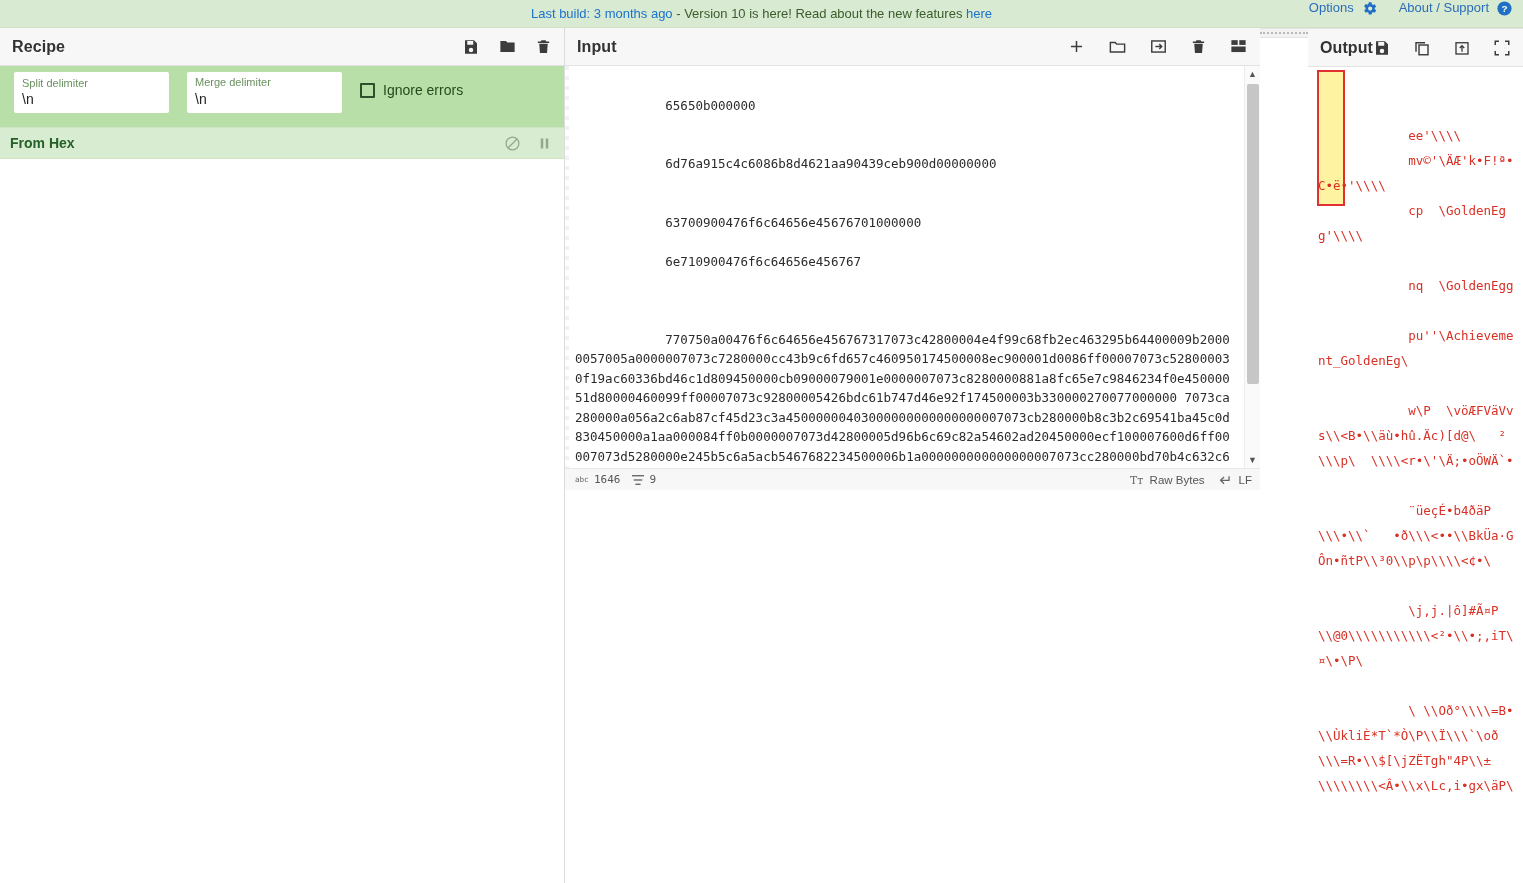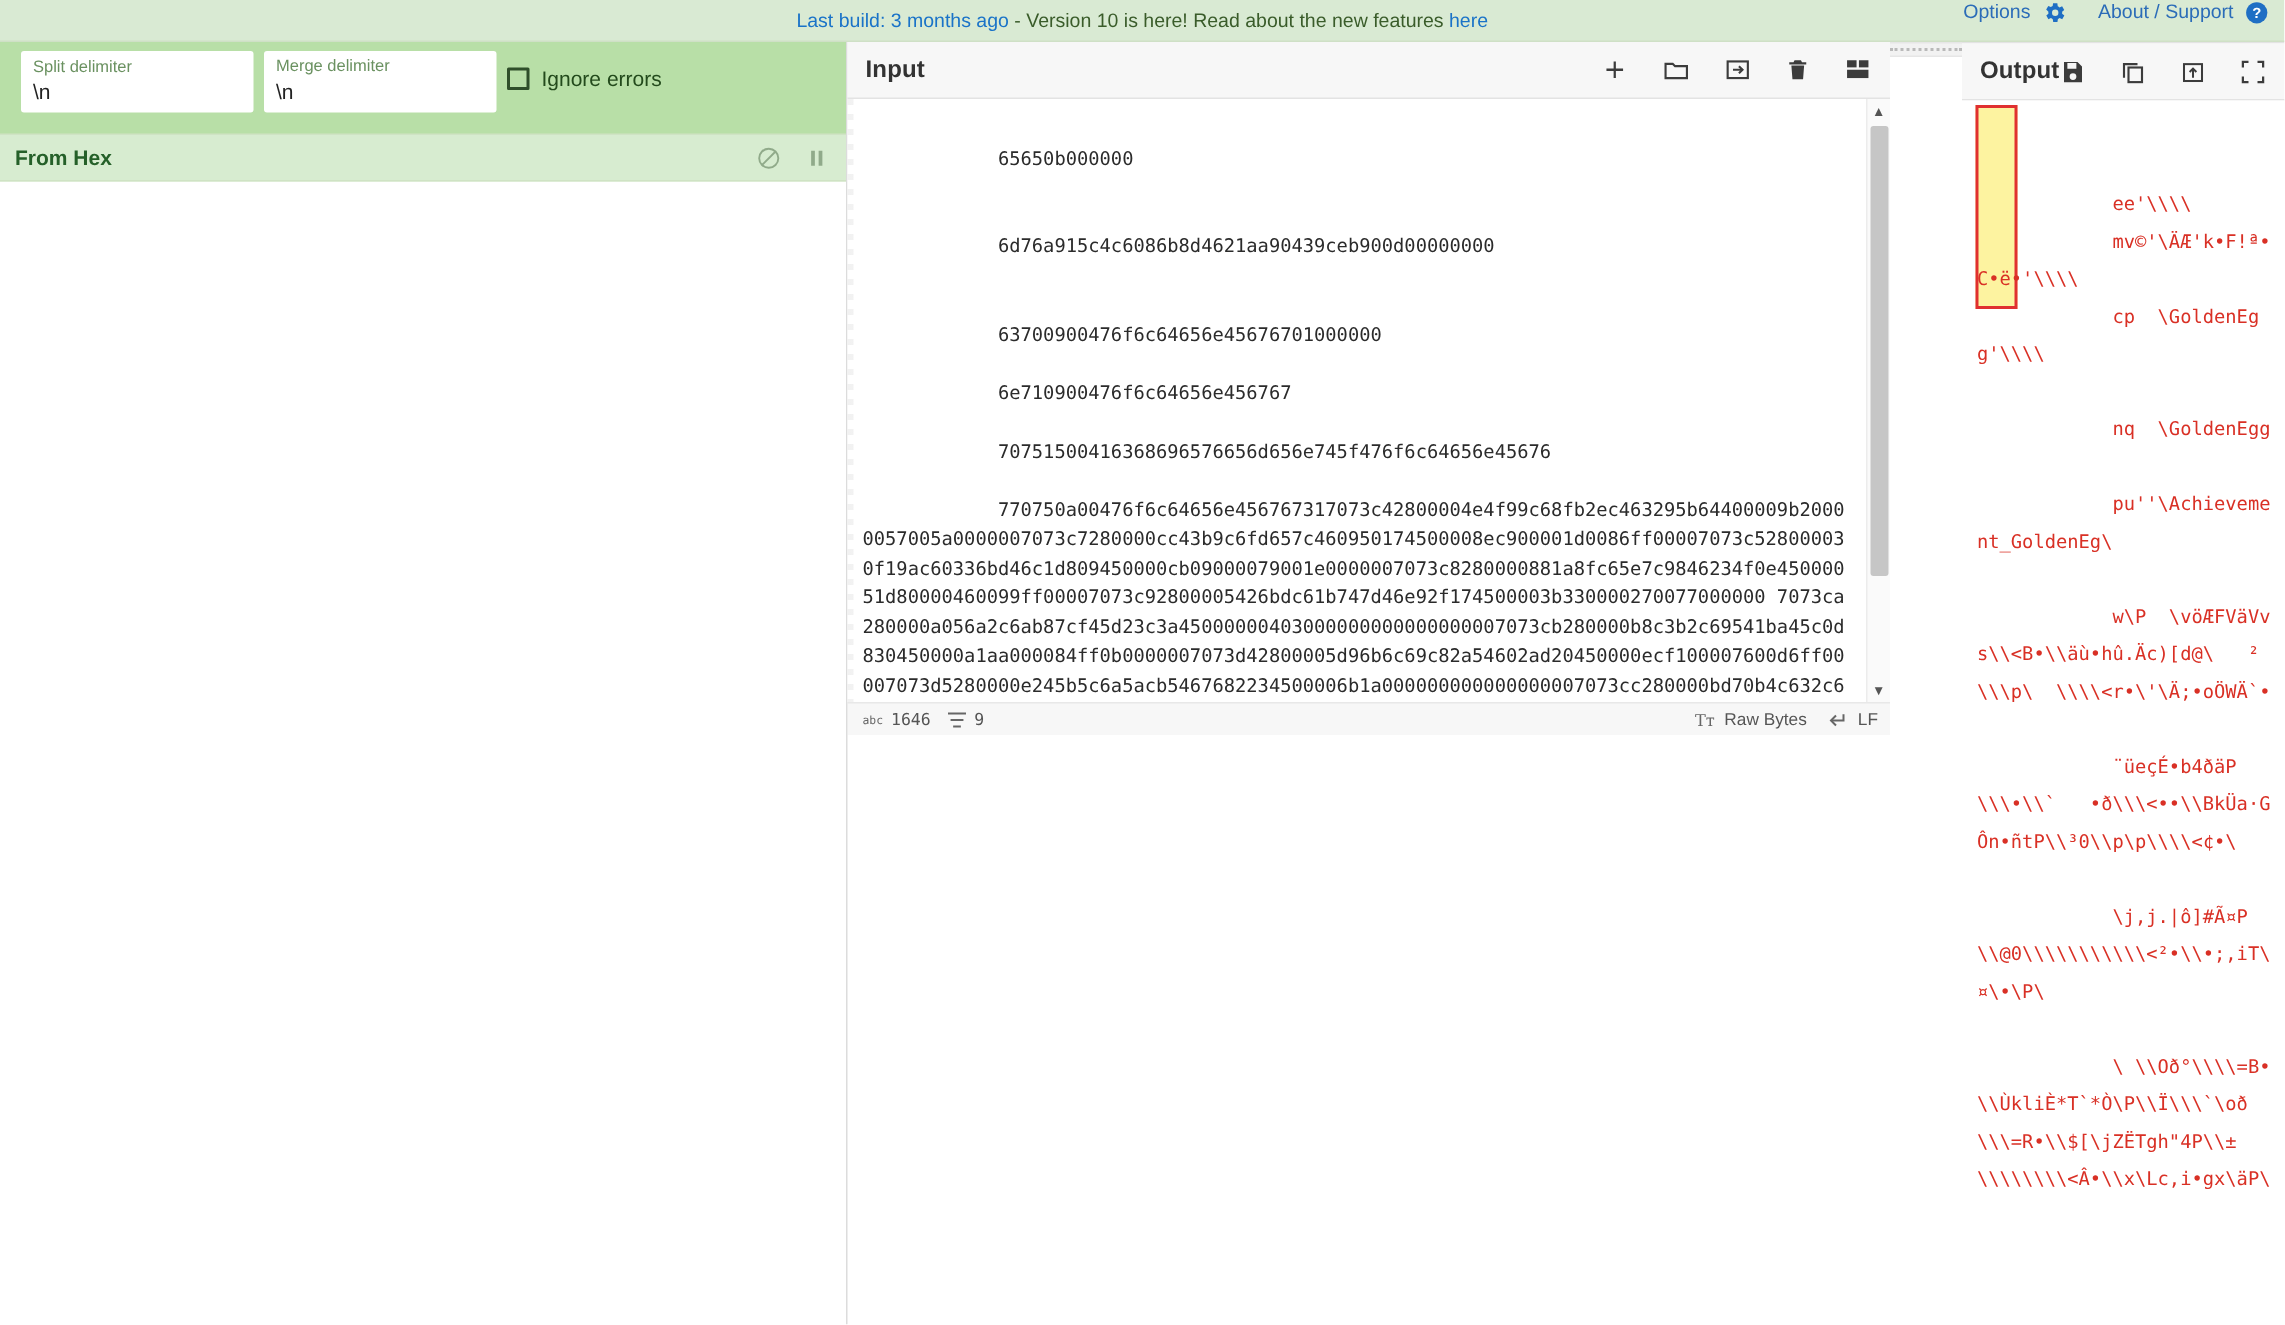--- a/index.html
+++ b/index.html
@@ -73,21 +73,21 @@
   .op.green-light { background: #d7ecd0; }
   .op-head {
     height: 30px; display: flex; align-items: center;
     padding: 0 12px 0 10px;
   }
   .op-head h3 {
     margin: 0; font-size: 14px; font-weight: bold; color: #256029;
   }
   .op-head .op-icons { margin-left: auto; display: flex; align-items: center; gap: 16px; }
   .op-icon { opacity: .45; display: flex; align-items: center; color: #3c5c36; cursor: pointer; }
-  .op-body { padding: 6px 14px 14px 14px; display: flex; align-items: flex-start; gap: 7px; }
+  .op-body { padding: 6px 14px 14px 14px; display: flex; align-items: flex-start; gap: 18px; }
 
   .field {
     background: #fff; border-radius: 2px; padding: 4px 8px 5px 8px;
     display: flex; flex-direction: column; justify-content: center;
     height: 41px;
   }
   .field .flabel { font-size: 11px; color: #6a9160; line-height: 13px; }
   .field .fval {
     font-size: 14px; color: #222; line-height: 18px;
     font-family: "Liberation Sans", sans-serif;
@@ -202,20 +202,40 @@
             <circle cx="12" cy="12" r="10" fill="#1f6fc4"></circle>
             <text x="12" y="17" font-size="14" font-family="Liberation Sans, sans-serif" font-weight="bold" fill="#fff" text-anchor="middle">?</text>
           </svg>
       </span>
     </div>
   </div>
 
   <div class="main">
 
     <div class="recipe-col">
+      <div class="pane-title">
+        <h2>Recipe</h2>
+        <div class="icons">
+          <span class="ticon">
+            <svg width="18" height="18" viewBox="0 0 24 24" fill="#3c3c3c">
+                <path d="M4 3h12l4 4v14H4V3zm3 1v5h8V4H7zm5 9a3 3 0 1 0 0 6 3 3 0 0 0 0-6z"></path>
+              </svg>
+          </span>
+          <span class="ticon">
+            <svg width="19" height="19" viewBox="0 0 24 24" fill="#3c3c3c">
+                <path d="M3 5h7l2 2h9v12H3V5z"></path>
+              </svg>
+          </span>
+          <span class="ticon">
+            <svg width="17" height="17" viewBox="0 0 24 24" fill="#3c3c3c">
+                <path d="M9 3h6l1 2h4v2H4V5h4l1-2zM6 8h12l-1 13H7L6 8z"></path>
+              </svg>
+          </span>
+        </div>
+      </div>
 
       <div class="recipe-list">
 
         <div class="op green-dark">
           <div class="op-body">
             <div class="field w1">
               <span class="flabel">Split delimiter</span>
               <span class="fval">\n</span>
             </div>
             <div class="field w2">
@@ -290,21 +310,21 @@
             </span>
           </div>
         </div>
         <div class="editor-wrap">
           <div class="left-edge-marks"></div>
           <div class="editor">
             <span>65650b000000</span><span class="blankline"></span>
             <span>6d76a915c4c6086b8d4621aa90439ceb900d00000000</span><span class="blankline"></span>
             <span>63700900476f6c64656e45676701000000</span><br>
             <span>6e710900476f6c64656e456767</span><br>
-            <span>70751500416368696576656d656e745f476f6c64656e45676</span><br>
+            <br>
             <span>770750a00476f6c64656e456767317073c42800004e4f99c68fb2ec463295b64400009b20000057005a0000007073c7280000cc43b9c6fd657c460950174500008ec900001d0086ff00007073c528000030f19ac60336bd46c1d809450000cb09000079001e0000007073c8280000881a8fc65e7c9846234f0e45000051d80000460099ff00007073c92800005426bdc61b747d46e92f174500003b330000270077000000 7073ca280000a056a2c6ab87cf45d23c3a45000000403000000000000000007073cb280000b8c3b2c69541ba45c0d830450000a1aa000084ff0b0000007073d42800005d96b6c69c82a54602ad20450000ecf100007600d6ff00007073d5280000e245b5c6a5acb5467682234500006b1a000000000000000007073cc280000bd70b4c632c699467d711e450000a98a000087ffe0ff00007073cd280000658d93c6dd4dad4665ea17450000b92e00003300720000007073ce2800008fd19ec65d46a246c4e720450000bc1a000063004c0000007073d2280000d5c1cfc6368526467f9308450000913d00007007d0000007073d3280000d9b8a6c6afae834540a969450000d78900000000000000007073cf2800003603aec66494684644982c45000044c800001900 86ff00007073d02800004d12bfc668bf47468f642b450000b19a00002d00a3ff00007073d12800000f0dc5c6b467a546399d02450000b72f00000000000000007073c6280000c093afc67a05ab4636302645000073c000000000000000007073d628000039f9a9c62395a746e22a26450000373d00000907d0000007073d72800009434a1c693509e46a0ae204500004741000000000000007073d8280000cab3aac6787c78461a582a4500003a930000100011000007073d9280000e9f6bfc63f414f46096029450000033200002a00760000007073da280000cf5f9fc6afef0a46baef444500003f320000029007600000007073db280000bb8dc4c6d4b1d445730a1d4500006f77000086ff1a00000000</span>
           </div>
           <div class="vscroll">
             <div class="arrow">▲</div>
             <div class="track">
               <div class="thumb"></div>
             </div>
             <div class="arrow">▼</div>
           </div>
         </div>

